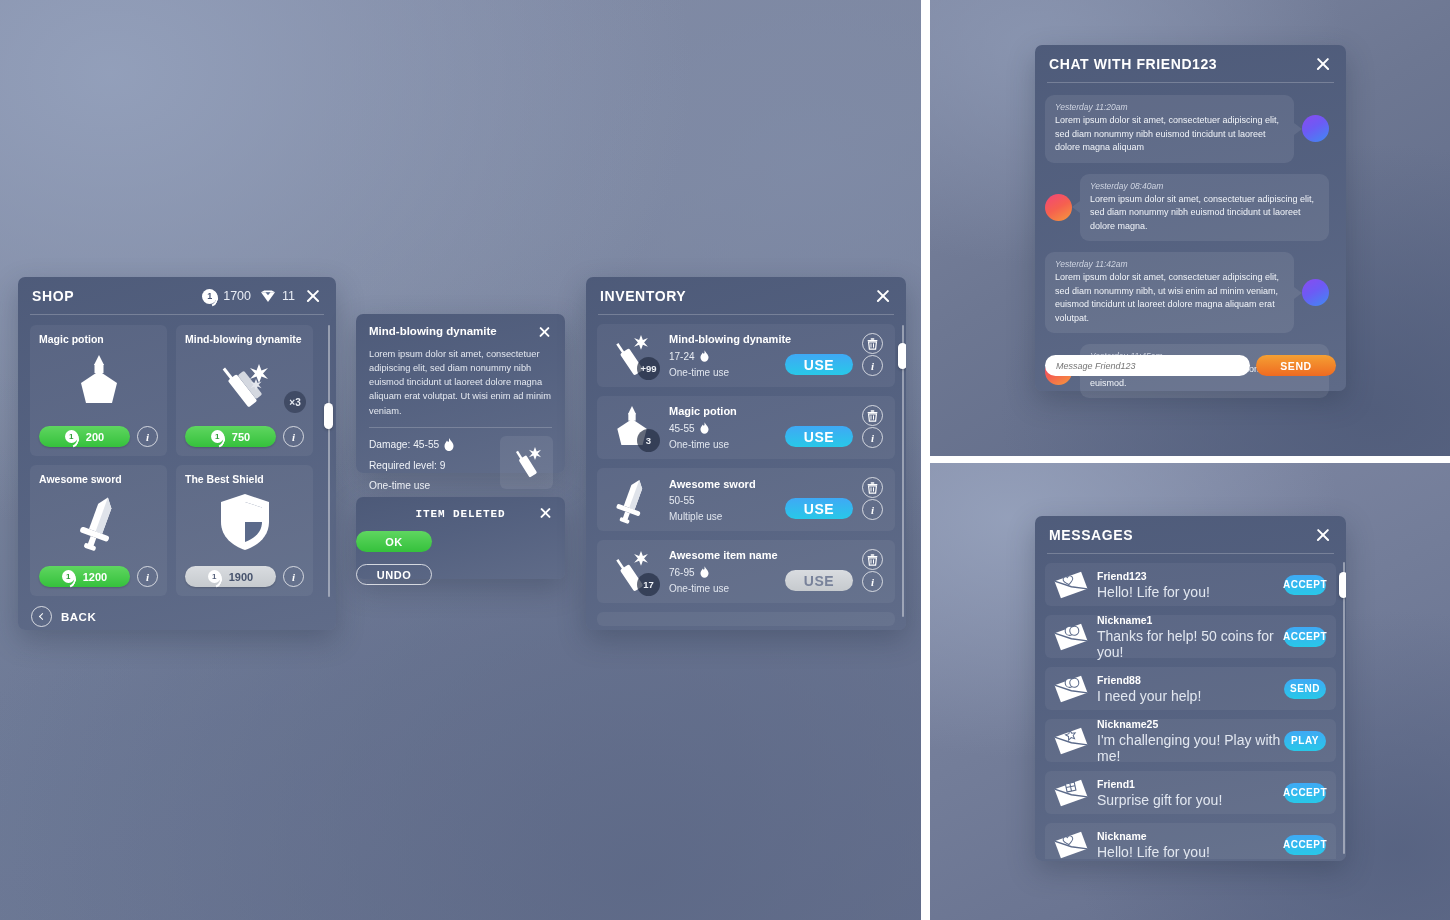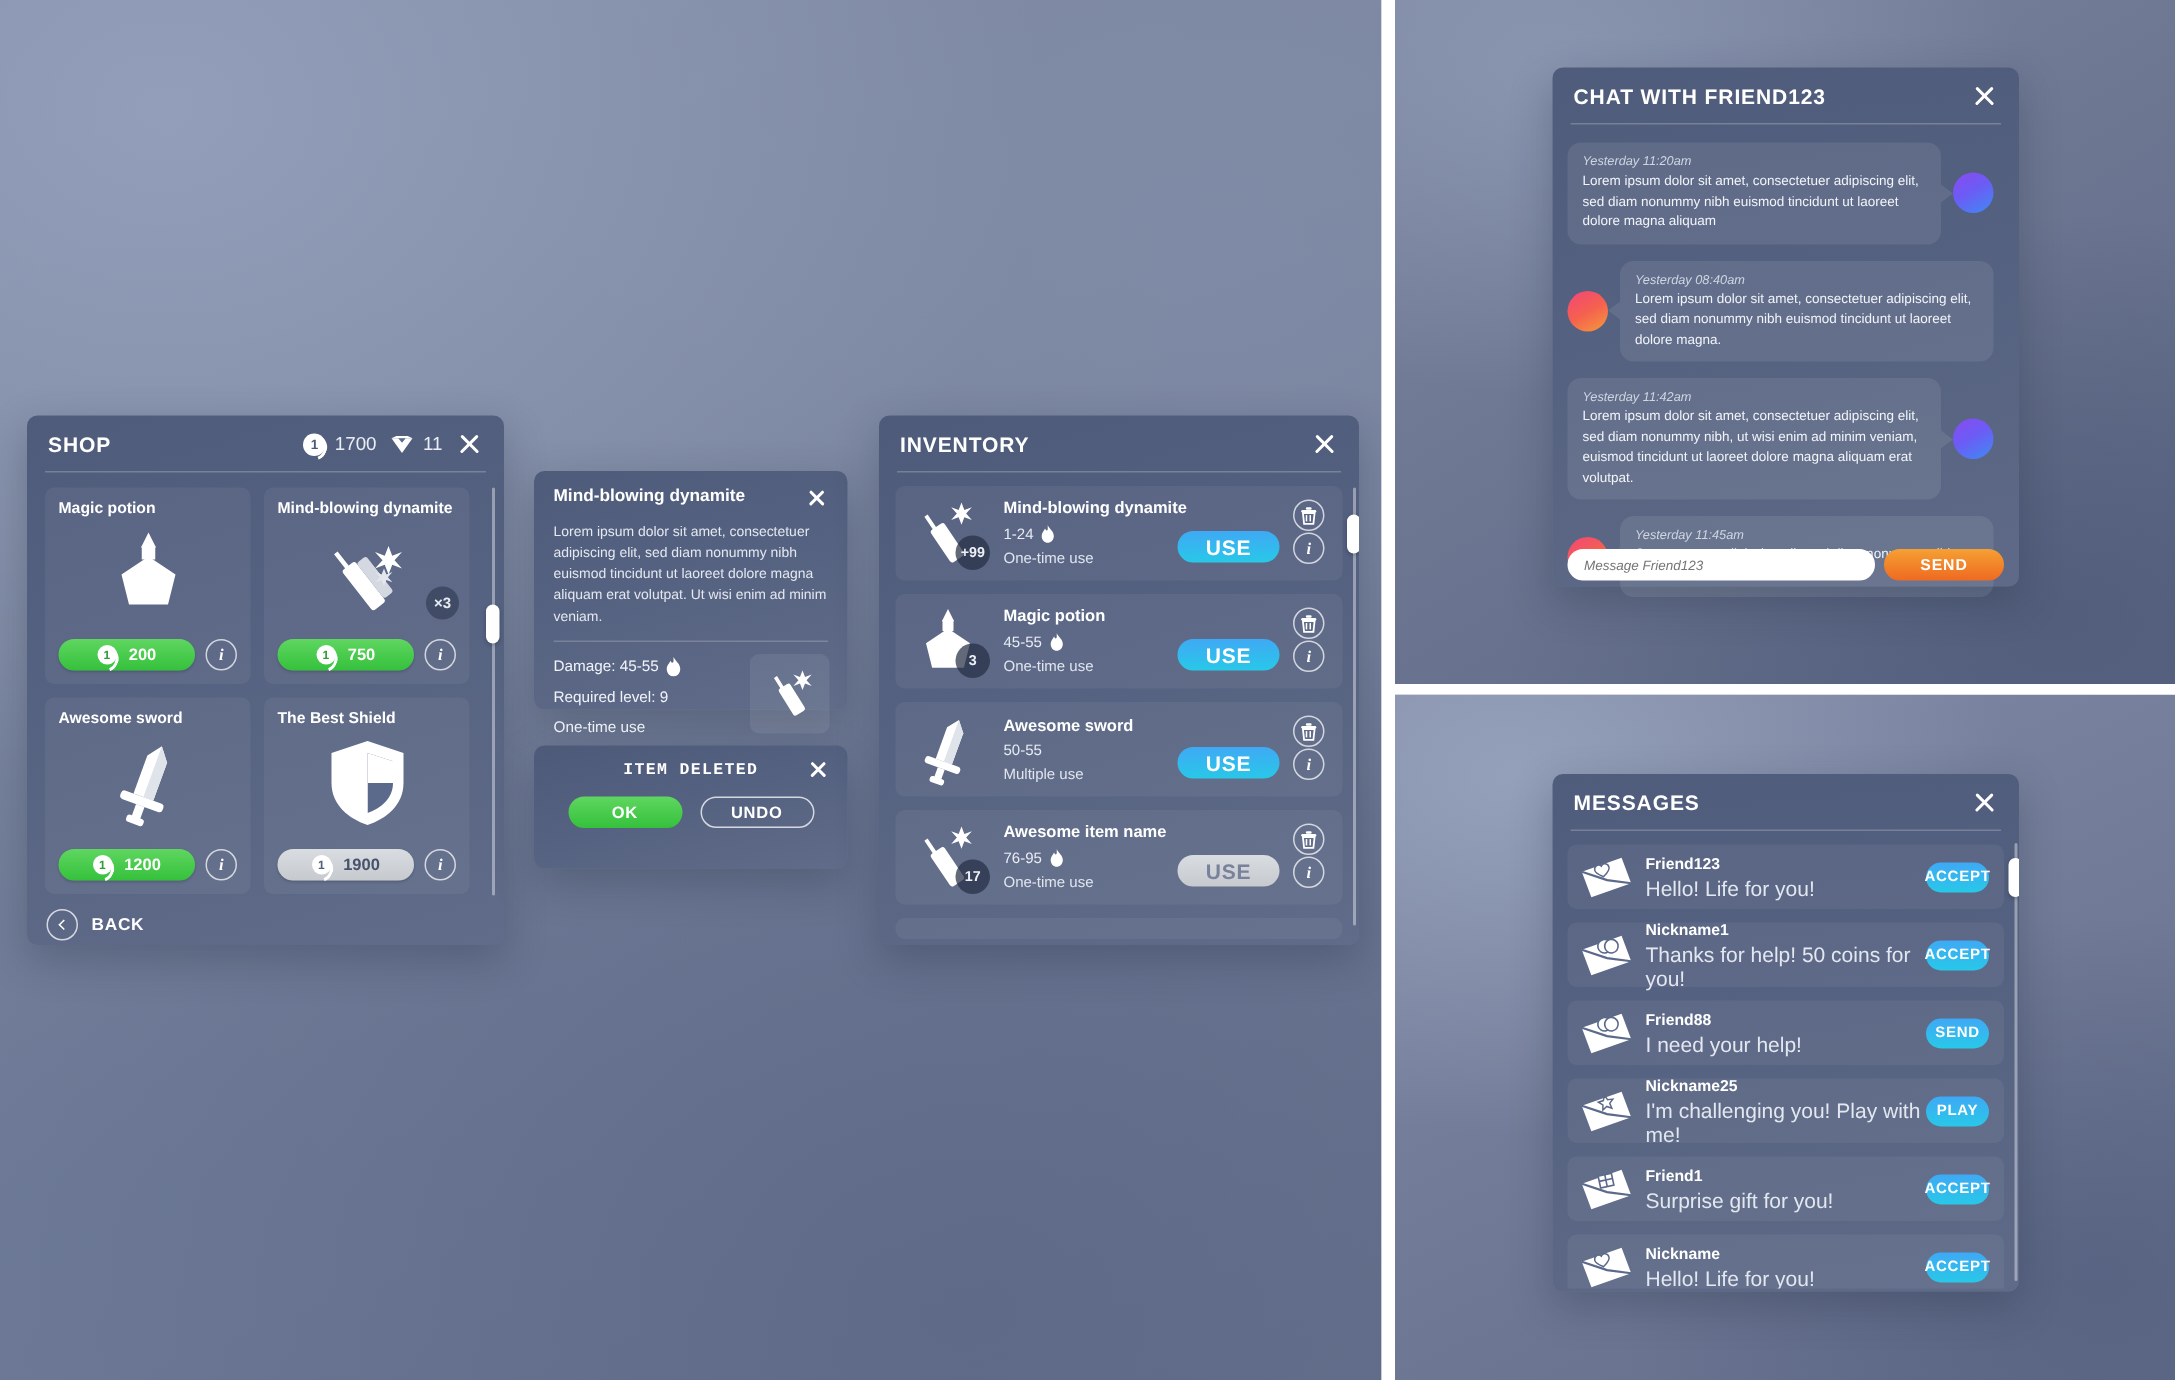--- a/index.html
+++ b/index.html
@@ -169,21 +169,21 @@
     background:rgba(255,255,255,.08);
     display:flex;align-items:center;justify-content:center;
   }
 
   
   #deleted{ left:356px; top:497px; width:209px; height:82px; }
   .del-head{ position:relative; height:34px; display:flex;align-items:center;justify-content:center;font-family:Liberation Mono, monospace;}
   .del-title{font-size:11px;font-weight:bold;letter-spacing:.9px;}
   .del-head .x-btn{position:absolute;right:12px;top:9px;width:14px;height:14px;}
   .del-head .x-btn::before,.del-head .x-btn::after{top:6px;width:13px;height:2.2px;left:0;}
-  .del-btns{ display:flex; gap:12px; justify-content:center; }
+  .del-btns{ display:flex; gap:12px; justify-content:center;flex-direction:column; }
   .ok-btn{
     width:76px;height:21px;border-radius:11px;
     background:linear-gradient(180deg,#5fd660 0%,#35c13c 100%);
     font-size:11px;font-weight:bold;color:#fff;cursor:pointer;
     display:flex;align-items:center;justify-content:center;letter-spacing:.5px;
   }
   .undo-btn{
     width:76px;height:21px;border-radius:11px;
     border:1.3px solid rgba(255,255,255,.75);
     font-size:11px;font-weight:bold;color:#fff;cursor:pointer;
@@ -240,21 +240,21 @@
   }
   .btime{ font-size:8.5px; font-style:italic; color:#cfd5e2; margin-bottom:2px; }
   .btext{ font-size:9px; line-height:1.5; color:#f1f4f9; }
   .avatar{ width:27px;height:27px;border-radius:50%; flex:none; }
   .av-blue{ background:linear-gradient(150deg,#8a4bf0 0%,#6c5bf5 45%,#3f8bf3 100%); }
   .av-red { background:linear-gradient(150deg,#f2467a 0%,#f5604f 50%,#f59a3c 100%); }
   .tail-r{ width:0;height:0;border-top:6px solid transparent;border-bottom:6px solid transparent;
            border-left:8px solid rgba(255,255,255,.085); flex:none;}
   .tail-l{ width:0;height:0;border-top:6px solid transparent;border-bottom:6px solid transparent;
            border-right:8px solid rgba(255,255,255,.085); flex:none;}
-  .chat-input-row{ position:absolute; left:10px; right:10px; bottom:11px; display:flex; align-items:center; gap:6px;}
+  .chat-input-row{ position:absolute; left:10px; right:10px; bottom:22px; display:flex; align-items:center; gap:6px;}
   .chat-input{
     flex:1; height:21px; border-radius:11px; background:#fff;
     border:none; outline:none; padding:0 11px;
     font-size:9px; font-style:italic; color:#6d7a90;
     font-family:"Liberation Sans", sans-serif;
   }
   .send-btn{
     width:80px;height:21px;border-radius:11px;
     background:linear-gradient(180deg,#f5a033 0%,#ef6a21 100%);
     font-size:10.5px;font-weight:bold;color:#fff;letter-spacing:.6px;cursor:pointer;
@@ -468,21 +468,21 @@
               <rect x="16" y="16" width="11" height="26" rx="2" fill="#fff"></rect>
               <rect x="18.5" y="6" width="2.6" height="11" fill="#fff"></rect>
             </g>
             <path d="M33 3 l1.9 5 l5 -1.9 l-3.8 4.3 l3.8 4.3 l-5 -1.9 l-1.9 5 l-1.9 -5 l-5 1.9 l3.8 -4.3 l-3.8 -4.3 l5 1.9 Z" fill="#fff"></path>
           </svg>
           <div class="inv-qty">+99</div>
         </div>
         <div class="inv-txt">
           <div class="inv-name">Mind-blowing dynamite</div>
           <div class="inv-dmg">
-            <span>1-24</span>
+            <span>17-24</span>
             <svg width="9" height="12" viewBox="0 0 10 13">
               <path d="M5 0 C6.5 3 9.5 4.5 9.5 8 C9.5 11 7.3 13 5 13 C2.7 13 0.5 11 0.5 8 C0.5 5.5 2.2 4.5 3 2.5 C3.6 4 4.3 4.2 5 3.2 Z" fill="#fff"></path>
             </svg>
           </div>
           <div class="inv-use">One-time use</div>
         </div>
         <div class="use-btn">USE</div>
         <div class="inv-right">
           <div class="trash-btn">
             <svg width="11" height="12" viewBox="0 0 11 12">

